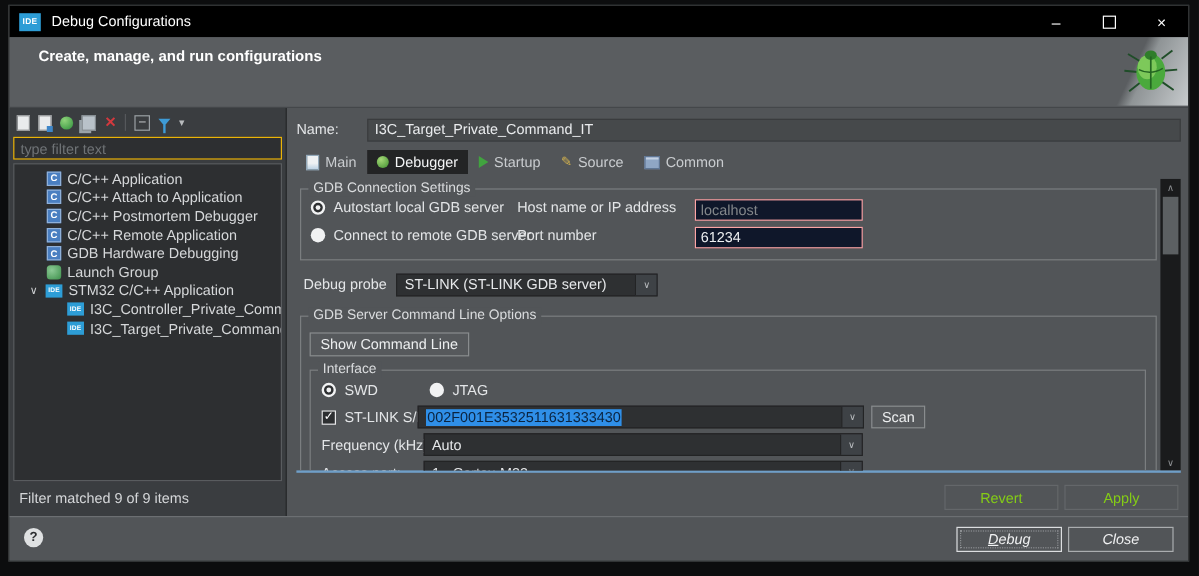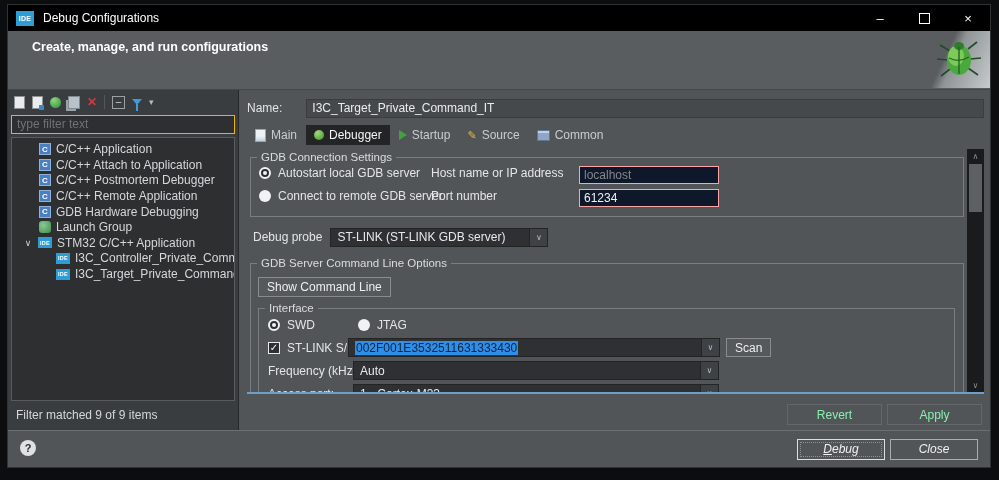--- a/index.html
+++ b/index.html
@@ -104,21 +104,21 @@
   .cmb-365{width:366px;}
   .if-lbl{width:85px;flex:none;}
 
   
   .vscroll{width:17px;flex:none;background:#1a1b1c;display:flex;flex-direction:column;align-items:center;}
   .vs-arrow{height:14px;color:#8d9093;font-size:8px;display:flex;align-items:center;justify-content:center;flex:none;width:100%;}
   .vs-thumb{width:13px;height:48px;background:#5c6062;flex:none;margin-top:1px;}
   .vs-fill{flex:1;}
 
   .ra-row{display:flex;justify-content:flex-end;gap:5px;margin-top:10px;padding-right:2px;flex:none;}
-  .btn.disabled{border:1px solid #64676a;color:#86efac;background:transparent;height:21px;width:95px;}
+  .btn.disabled{border:1px solid #64676a;color:#84cc16;background:transparent;height:21px;width:95px;}
 
   
   .footer{flex:1;border-top:1px solid #6c6f72;background:#525558;display:flex;align-items:center;padding:0 12px;}
   .help-circle{width:16px;height:16px;border-radius:50%;background:#dfe1e2;color:#2b2d2f;font-size:11px;font-weight:bold;display:flex;align-items:center;justify-content:center;margin-top:-2px;}
   .footer-btns{margin-left:auto;display:flex;gap:5px;}
   .f-btn{width:88px;height:21px;box-sizing:border-box;display:flex;align-items:center;justify-content:center;background:#525558;color:#f0f1f2;font-size:12px;font-style:italic;}
   .f-debug{border:1px solid #dcdee0;outline:1px dotted #8d9093;outline-offset:-4px;}
   .f-close{border:1px solid #aaadaf;}
   .mn{text-decoration:underline;}
 </style>

